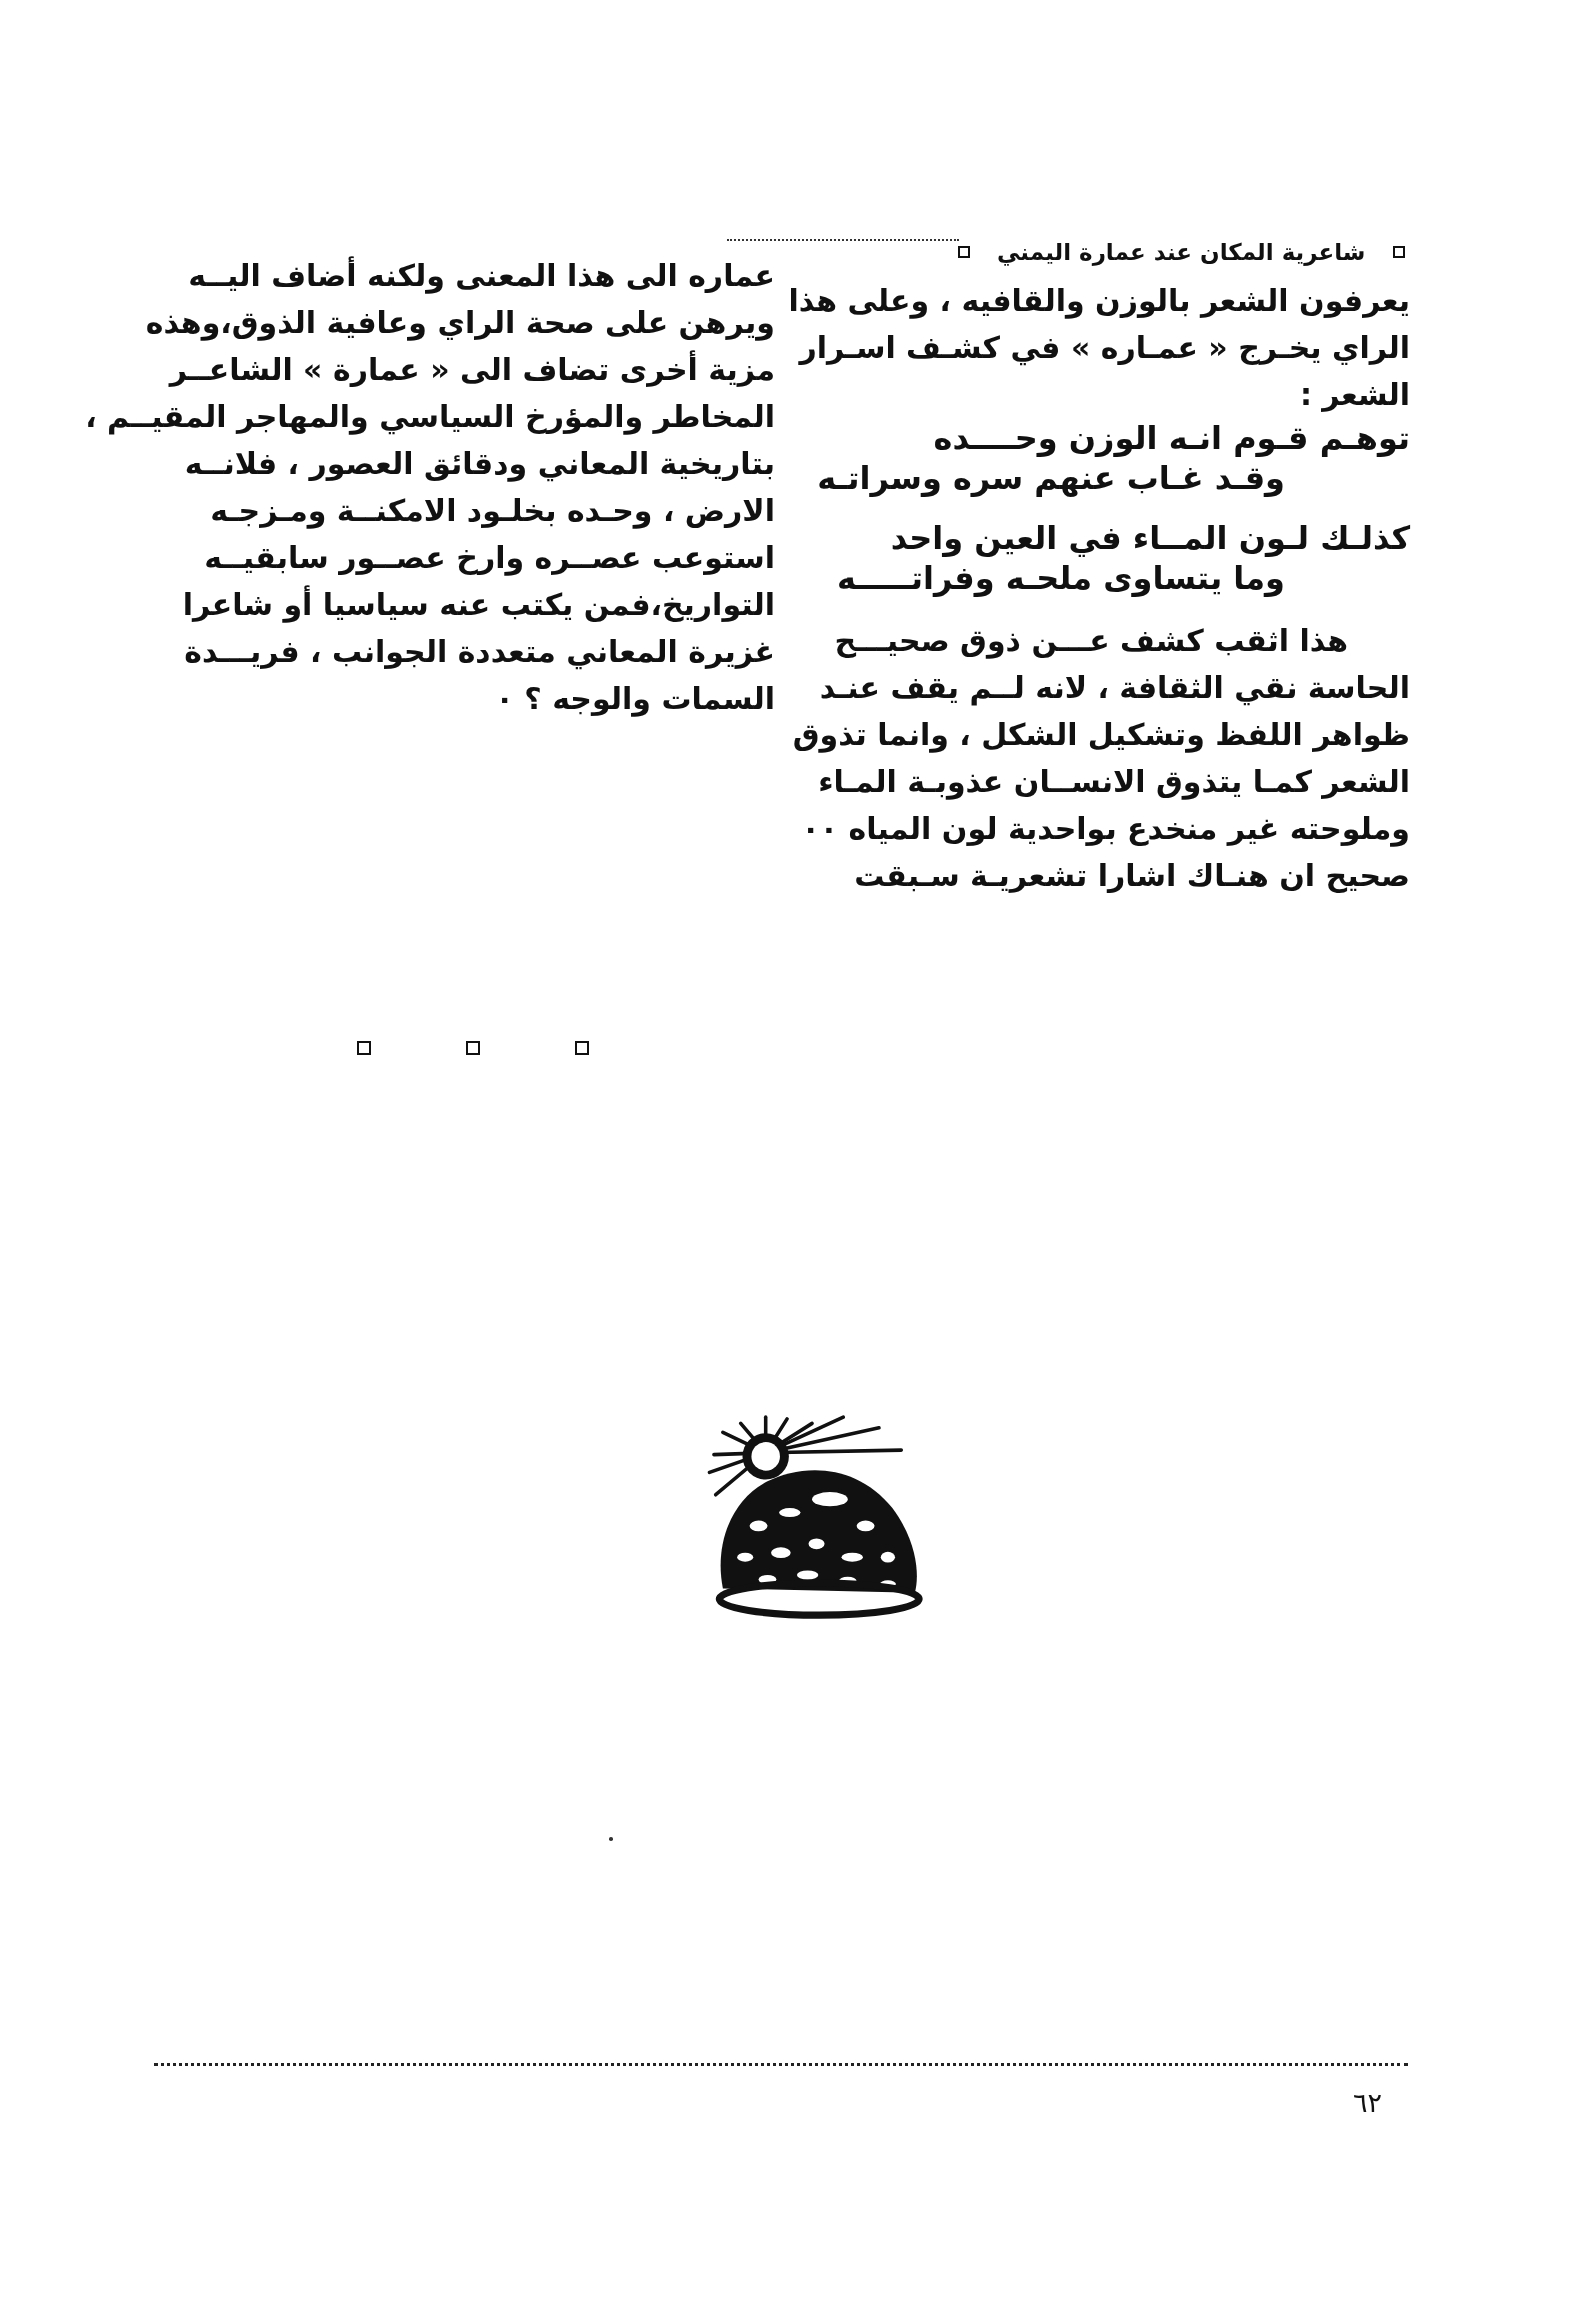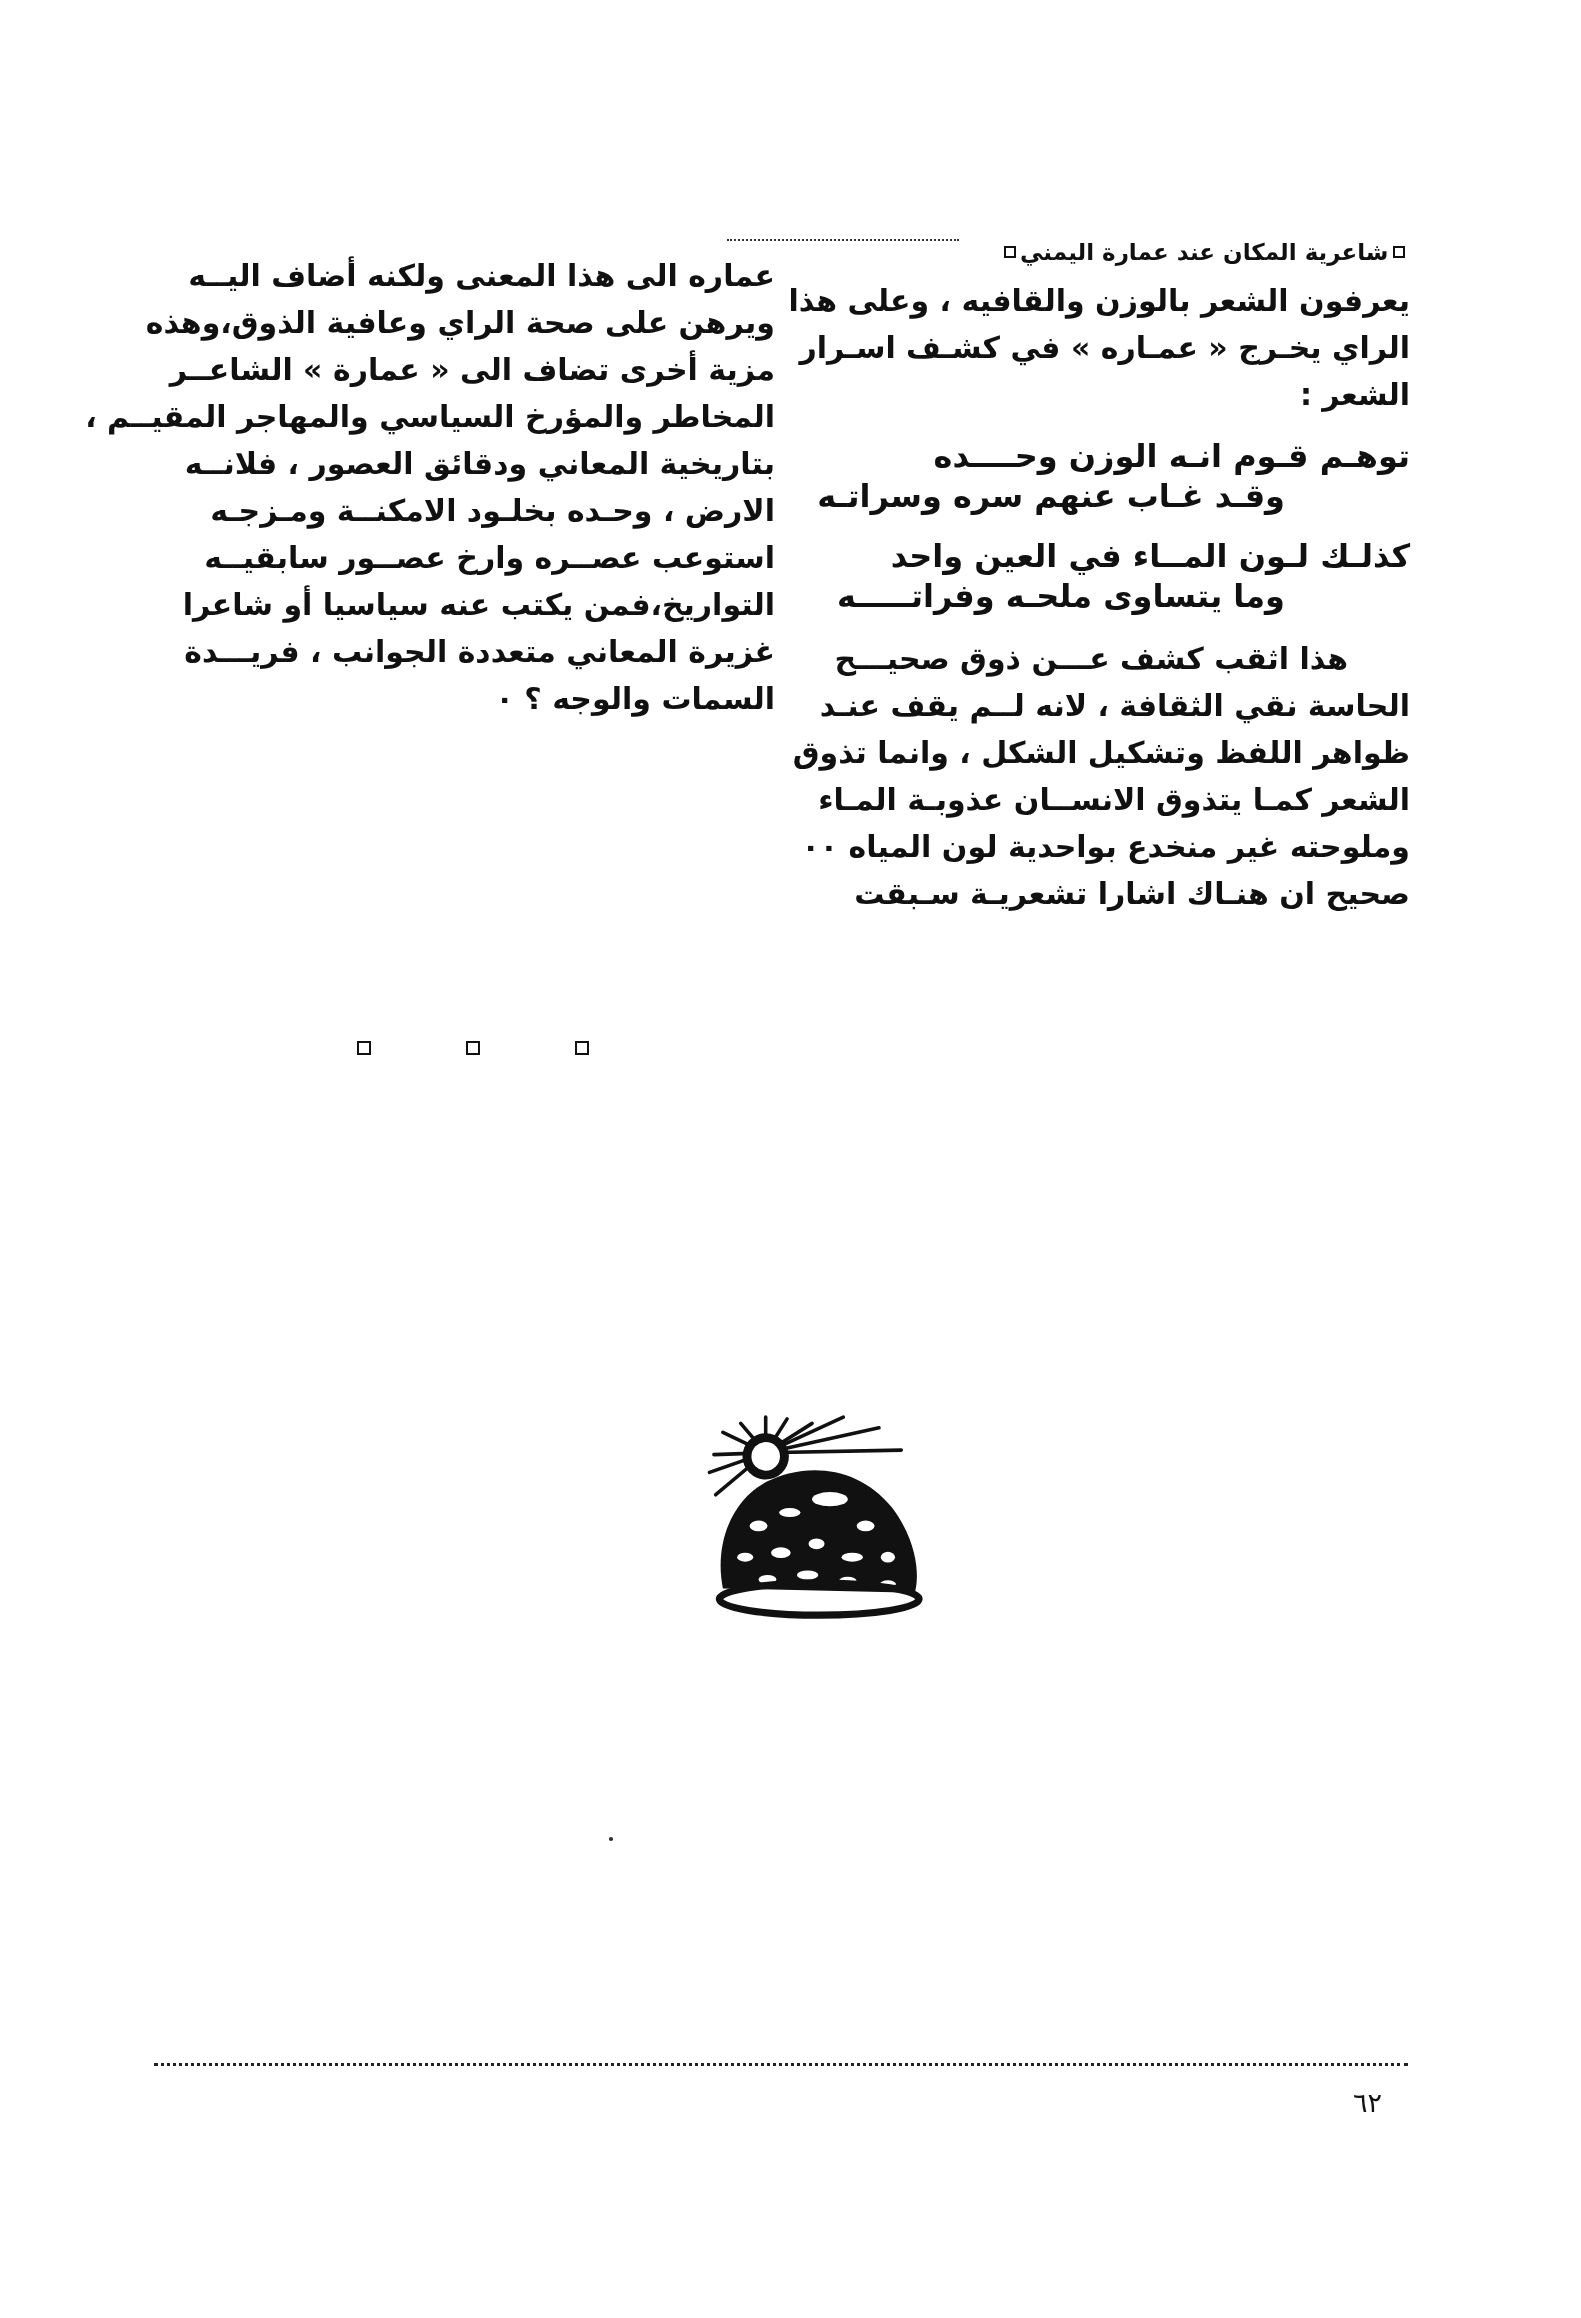--- a/index.html
+++ b/index.html
@@ -1,30 +1,30 @@
 <!DOCTYPE html>
 <html style="font-size:14.3px"><head>
   <meta charset="utf-8">
   <style>
     html, body { margin: 0; padding: 0; background: #ffffff; }
     body { width: 1581px; height: 2319px; position: relative; overflow: hidden;
            font-family: "DejaVu Sans", sans-serif; color: #111; }
     .page { position: absolute; inset: 0; }
     .header { position: absolute; top: 230px; left: 727px; width: 678px; height: 54px; direction: rtl; }
     .header-title { position: absolute; right: 0; top: 9px; font-size: 23px; font-weight: bold;
-                    display: flex; align-items: center; gap: 4px; white-space: nowrap; }
+                    display: flex; align-items: center; gap: 27px; white-space: nowrap; }
     .sq { display: inline-block; width: 12.5px; height: 12.5px; border: 2.7px solid #111; box-sizing: border-box; }
     .header-dots { position: absolute; left: 0; top: 9px; width: 232px; border-top: 2.7px dotted #333; }
 
     .col { position: absolute; direction: rtl; text-align: justify; text-align-last: right;
            font-size: 30px; line-height: 47px; font-weight: bold; }
     .col-right { top: 277px; left: 834px; width: 576px; }
     .col-left  { top: 252px; left: 177px; width: 598px; }
     .line { display: block; white-space: nowrap; text-align: right; }
-    .verse { margin-top: 18px; font-size: 32px; line-height: 40px; font-weight: 900; }
+    .verse { font-size: 32px; line-height: 40px; font-weight: 900; }
     .verse .l2 { padding-right: 125px; }
     .verse-gap { height: 19.6px; }
     .para-indent { padding-right: 62px; margin-top: 19.6px; }
 
     .end-marks { position: absolute; top: 1041px; left: 357px; width: 232px; display: flex;
                  justify-content: space-between; }
     .end-marks .sq { width: 14.3px; height: 14.3px; }
 
     .ornament { position: absolute; left: 705px; top: 1410px; width: 232px; height: 223px; }
 

